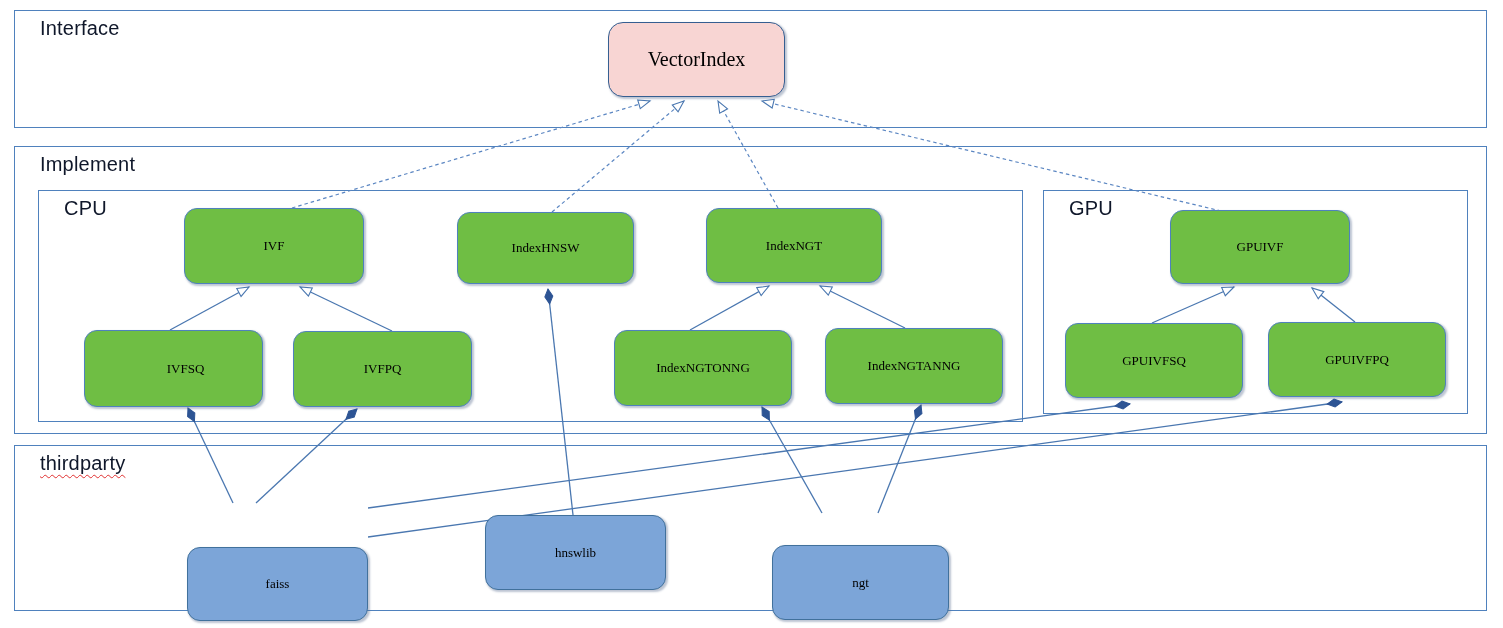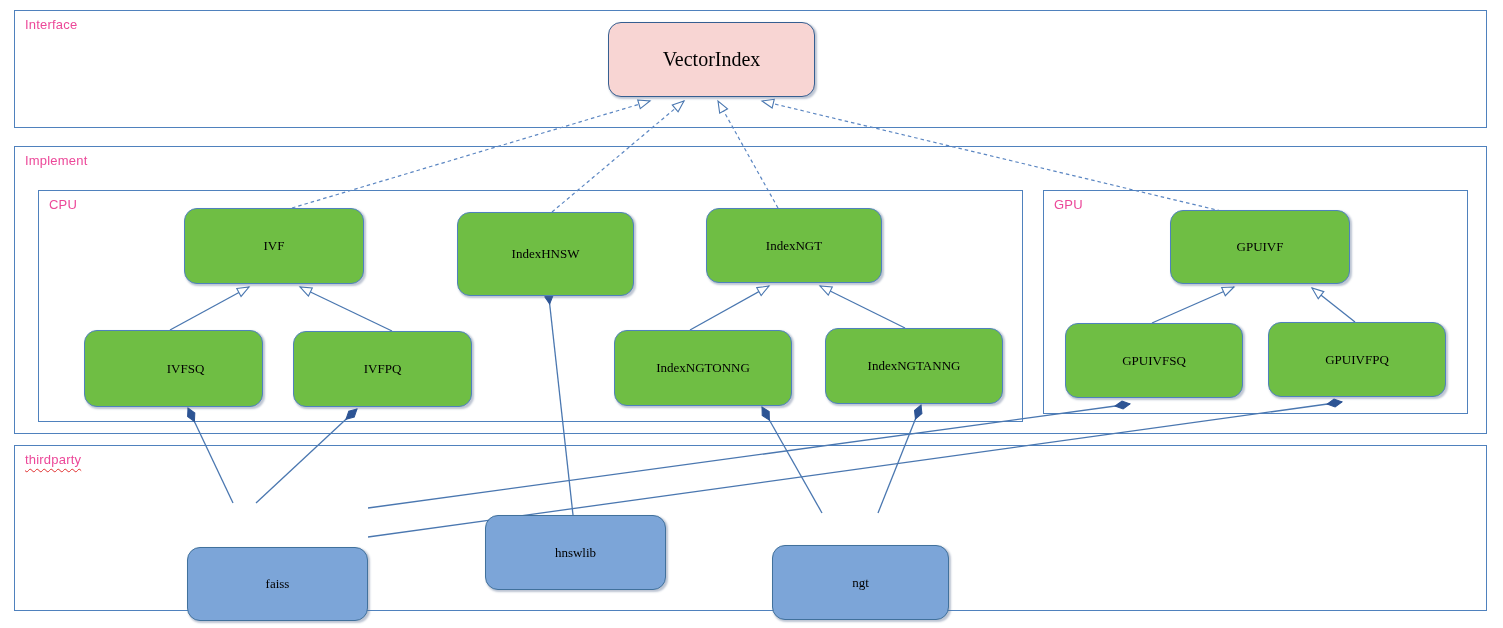--- a/index.html
+++ b/index.html
@@ -1,21 +1,21 @@
 <!DOCTYPE html>
 <html><head>
 <meta charset="utf-8">
 <style>
   html,body { margin:0; padding:0; background:#ffffff; }
   body { width:1503px; height:628px; font-family:"Liberation Sans", sans-serif; }
   .stage { position:relative; width:1503px; height:628px; background:#ffffff; overflow:hidden; }
 
   
   .frame { position:absolute; border:1.6px solid #4f81bd; background:transparent; z-index:1; box-sizing:border-box; }
-  .frame-label { position:absolute; left:10px; top:6px; font-size:13px; color:#ec4899; letter-spacing:0.2px; }
+  .frame-label { position:absolute; left:25px; top:6px; font-size:20px; color:#0f172a; letter-spacing:0.2px; }
   .squiggle { text-decoration-line:underline; text-decoration-style:wavy; text-decoration-color:#e03030; text-decoration-thickness:1px; text-underline-offset:4px; }
 
   
   svg.edges { position:absolute; left:0; top:0; z-index:2; pointer-events:none; }
   .edge { stroke:#4a77b0; stroke-width:1.3; fill:none; }
   .edge.dashed { stroke:#5b86c2; stroke-width:1.2; stroke-dasharray:3.5 3; }
 
   
   .node { position:absolute; z-index:3; border-radius:13px; display:flex; align-items:center; justify-content:center;
           font-family:"Liberation Serif", serif; font-size:13px; color:#000; box-sizing:border-box;
@@ -69,28 +69,28 @@
 
     <line class="edge" x1="233" y1="503" x2="188" y2="408" marker-end="url(#mDia)"></line>
     <line class="edge" x1="256" y1="503" x2="357" y2="409" marker-end="url(#mDia)"></line>
     <line class="edge" x1="368" y1="508" x2="1130" y2="404" marker-end="url(#mDia)"></line>
     <line class="edge" x1="368" y1="537" x2="1342" y2="402" marker-end="url(#mDia)"></line>
     <line class="edge" x1="573" y1="515" x2="548" y2="289" marker-end="url(#mDia)"></line>
     <line class="edge" x1="822" y1="513" x2="762" y2="407" marker-end="url(#mDia)"></line>
     <line class="edge" x1="878" y1="513" x2="921" y2="405" marker-end="url(#mDia)"></line>
   </svg>
 
-  <div class="node pink" style="left:608px;  top:22px;  width:207px; height:75px;">
+  <div class="node pink" style="left:608px;  top:22px;  width:177px; height:75px;border-radius:15px;">
     <span>VectorIndex</span>
   </div>
 
   <div class="node green" style="left:184px;  top:208px; width:180px; height:76px;">
     <span>IVF</span>
   </div>
-  <div class="node green" style="left:457px;  top:212px; width:177px; height:84px;">
+  <div class="node green" style="left:457px;  top:212px; width:177px; height:72px;">
     <span>IndexHNSW</span>
   </div>
   <div class="node green" style="left:706px;  top:208px; width:176px; height:75px;">
     <span>IndexNGT</span>
   </div>
   <div class="node green" style="left:84px;   top:330px; width:179px; height:77px;padding-left:24px;">
     <span>IVFSQ</span>
   </div>
   <div class="node green" style="left:293px;  top:331px; width:179px; height:76px;">
     <span>IVFPQ</span>

